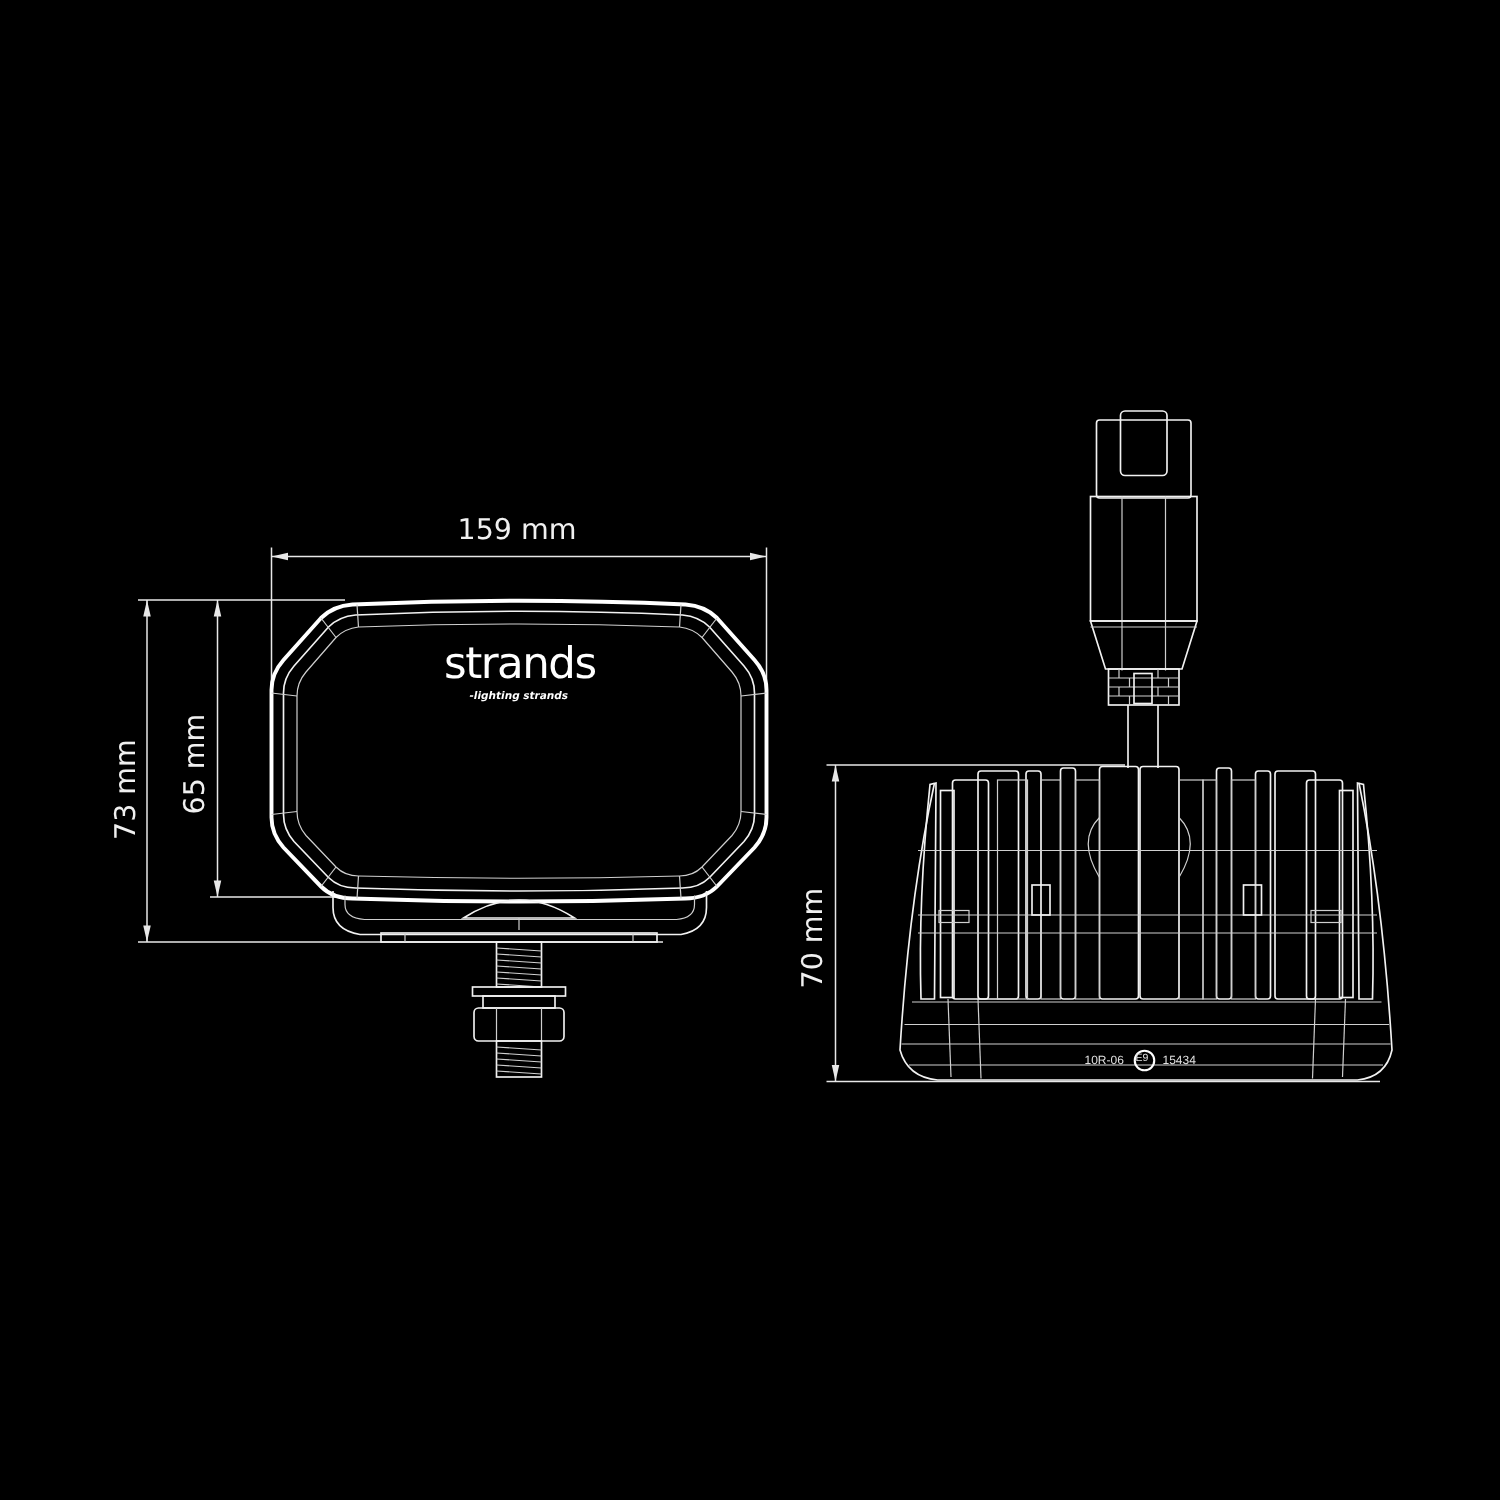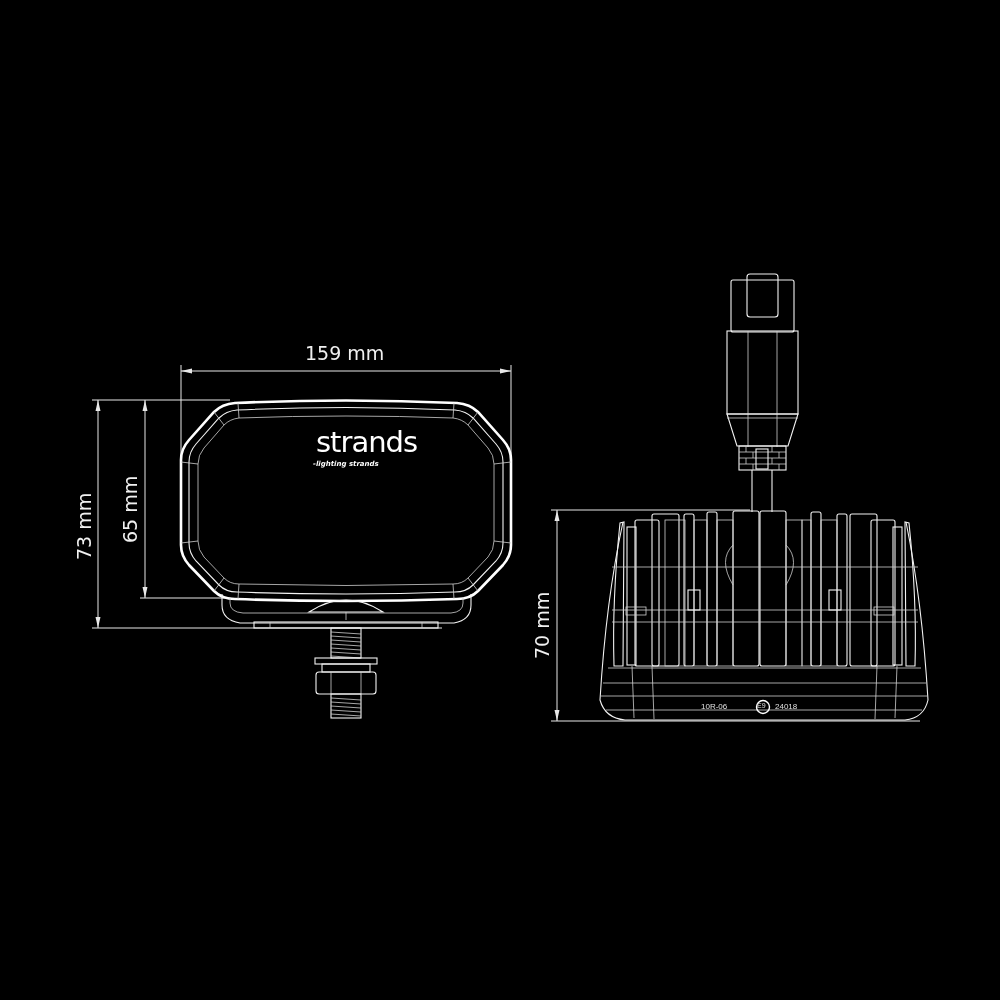--- a/index.html
+++ b/index.html
@@ -5,21 +5,21 @@
     html, body { margin: 0; padding: 0; background: #000; }
     body { width: 1000px; height: 1000px; position: relative; overflow: hidden; font-family: "DejaVu Sans", sans-serif; }
     svg { position: absolute; left: 0; top: 0; }
     .dim { stroke: #e8e8e8; stroke-width: 1; fill: none; }
     .ln { stroke: #f2f2f2; stroke-width: 1.1; fill: none; }
     .thick { stroke: #ffffff; stroke-width: 2.6; fill: none; }
     .thin { stroke: #cfcfcf; stroke-width: 0.8; fill: none; }
     .label { position: absolute; color: #f0f0f0; font-size: 19px; white-space: nowrap; }
     .vlabel { transform-origin: left top; transform: rotate(-90deg); }
     .logo { position: absolute; color: #fff; font-family: "DejaVu Sans", sans-serif; }
-    .logo-main { font-size: 29px; letter-spacing: -1px; font-weight: normal; left: 296px; top: 425px; margin-left: 20px; }
+    .logo-main { font-size: 29px; letter-spacing: -1px; font-weight: normal; left: 296px; top: 425px; }
     .logo-sub { font-size: 7px; left: 313px; top: 460px; font-style: italic; font-weight: bold; }
     .marking { position: absolute; color: #e0e0e0; font-family: "Liberation Sans", sans-serif; font-size: 8px; }
   </style>
 </head>
 <body>
 
 <svg width="1000" height="1000" viewBox="0 0 1000 1000">
 
   <g>
 
@@ -166,15 +166,15 @@
 </svg>
 
 <div class="label" style="left:305px; top:342px;">159 mm</div>
 <div class="label vlabel" style="left:73px; top:560px;">73 mm</div>
 <div class="label vlabel" style="left:119px; top:543px;">65 mm</div>
 <div class="label vlabel" style="left:531px; top:659px;">70 mm</div>
 
 <div class="logo logo-main">strands</div>
 <div class="logo logo-sub">-lighting strands</div>
 
-<div class="marking" style="left:701px; top:702px;">10R-06</div>
+<div class="marking" style="left:723px; top:702px;">10R-06</div>
 <div class="marking" style="left:757px; top:702px; font-size:7px;">E9</div>
-<div class="marking" style="left:775px; top:702px;">24018</div>
+<div class="marking" style="left:775px; top:702px;">15434</div>
 
 </body></html>

